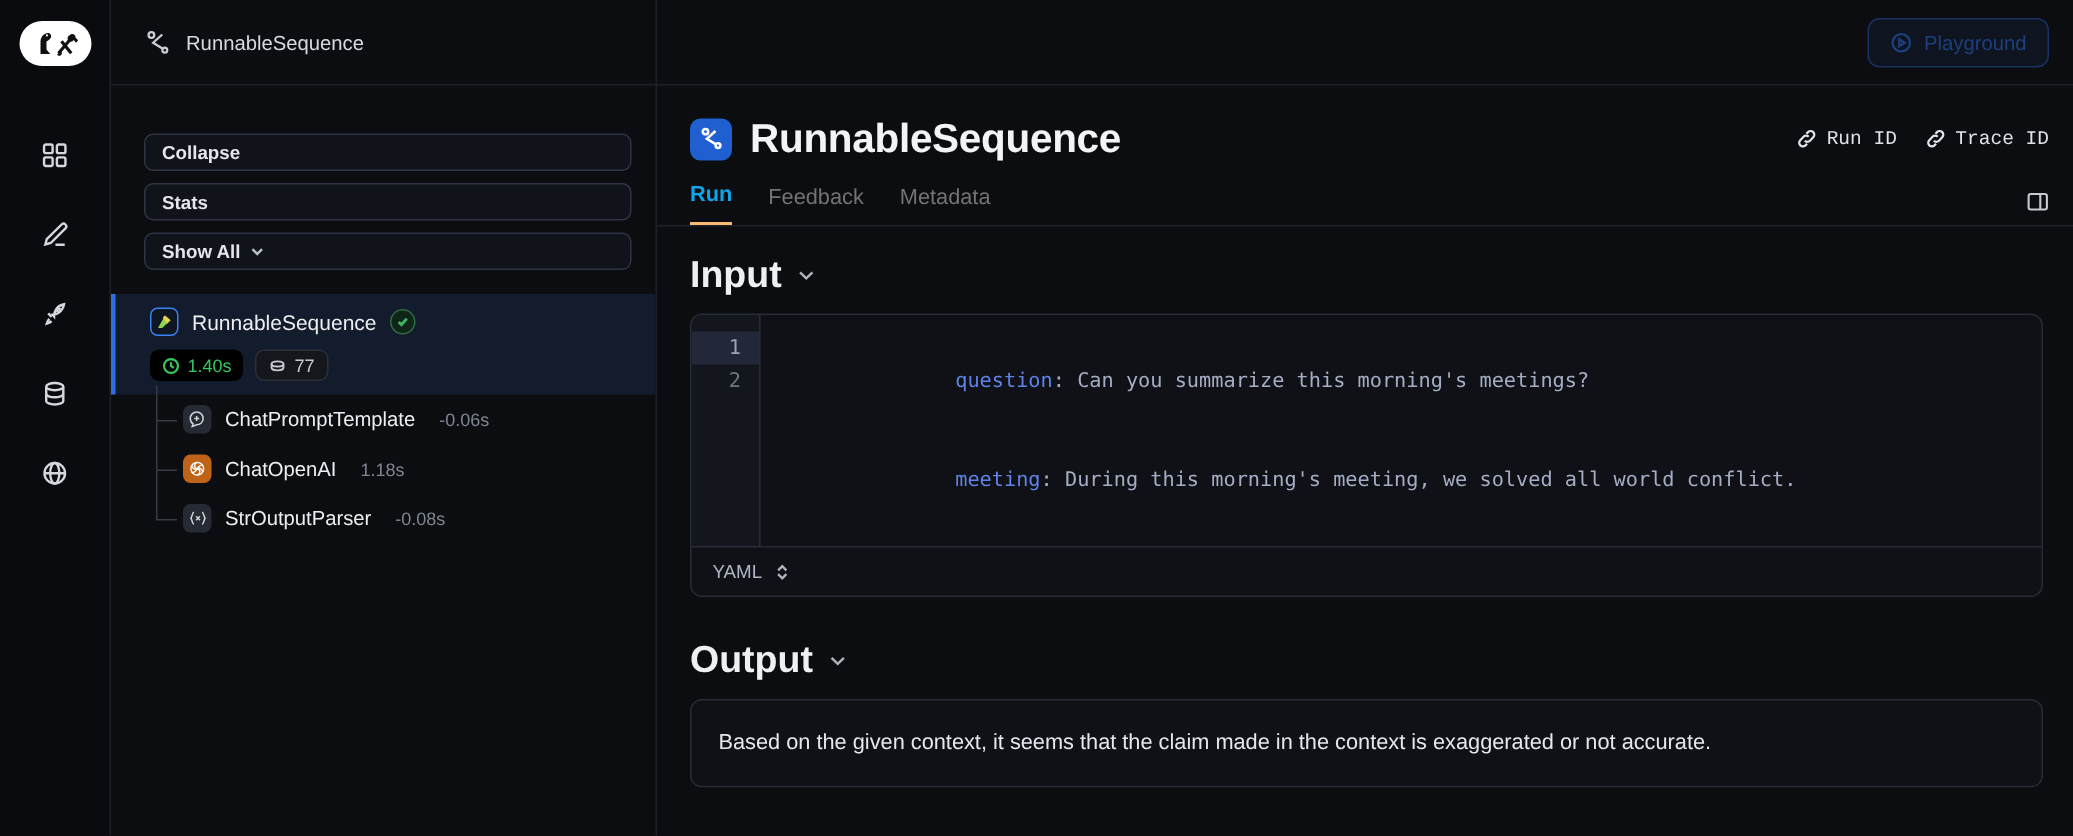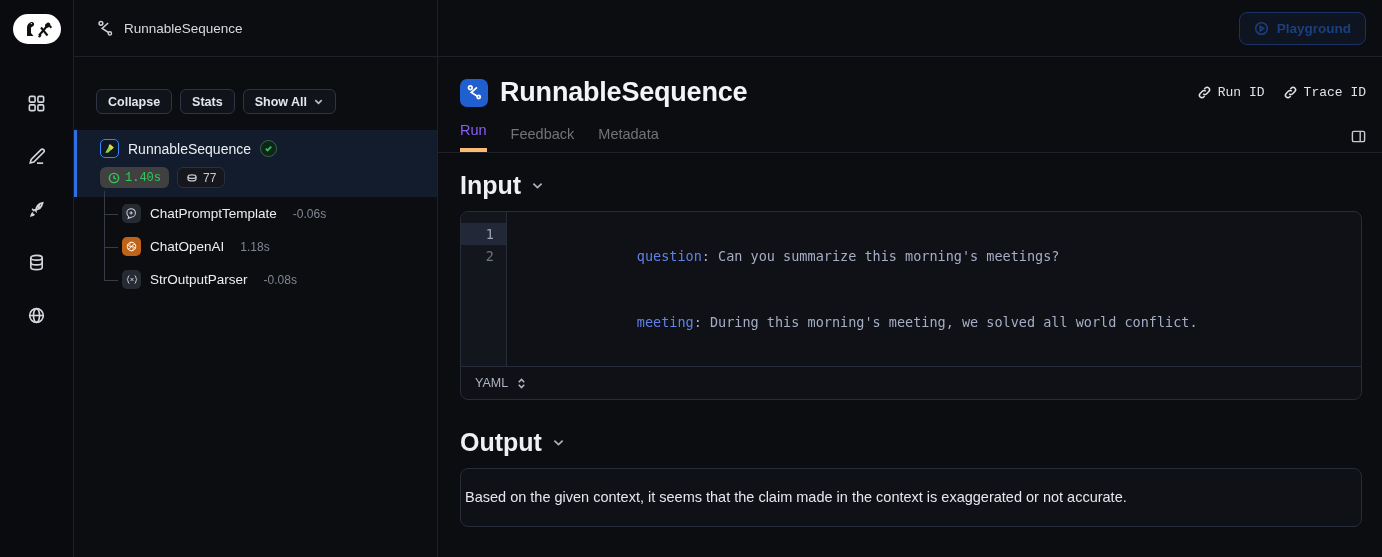--- a/index.html
+++ b/index.html
@@ -46,21 +46,21 @@
   .crumb-icon svg { stroke: #c9ccd3; fill: none; stroke-width: 1.6; }
   .crumb-text { font-size: 13.5px; color: #d7dae0; }
 
   .trace-head { padding: 18px 16px 0 22px; }
   .trace-title {
     font-size: 11.5px; letter-spacing: 0.09em; color: #9ba1ac;
     display: flex; align-items: center; justify-content: space-between;
   }
   .panel-ico { cursor: pointer; display: inline-flex; }
   .panel-ico svg { stroke: #c6c9d0; fill: none; stroke-width: 1.5; }
-  .trace-btns { display: flex; gap: 8px; margin-top: 14px; }
+  .trace-btns { display: flex; gap: 8px; margin-top: 14px; flex-direction: column; }
   .tbtn {
     height: 25px; padding: 0 11px; border-radius: 6px;
     border: 1px solid #2e3545; background: #101319;
     color: #e3e6ec; font-size: 12.5px; font-weight: 600;
     display: inline-flex; align-items: center; gap: 6px;
     cursor: pointer; font-family: "Liberation Sans", sans-serif;
   }
   .tbtn .chev { width: 11px; height: 11px; stroke: #b9bdc6; fill: none; stroke-width: 1.8; }
 
   .tree { margin-top: 16px; position: relative; }
@@ -91,21 +91,21 @@
     display: inline-flex; align-items: center; justify-content: center;
   }
   .ok-badge svg { stroke: #3fb95f; fill: none; stroke-width: 2; }
   .dur { font-size: 12px; color: #7f8693; margin-left: 7px; }
   .row-badges { display: flex; gap: 8px; margin-top: 9px; margin-left: 0px; }
   .badge {
     height: 21px; padding: 0 8px; border-radius: 6px;
     display: inline-flex; align-items: center; gap: 5px;
     font-size: 12px;
   }
-  .badge.time { background: #404040; color: #35c65e; font-family: Liberation Mono, monospace; }
+  .badge.time { background: #000000; color: #35c65e; }
   .badge.time svg { stroke: #35c65e; fill: none; stroke-width: 1.7; }
   .badge.tok { background: #15171d; border: 1px solid #2b3039; color: #c6cad2; }
   .badge.tok svg { stroke: #c6cad2; fill: none; stroke-width: 1.5; }
 
   .children { position: relative; padding-left: 26px; }
   .children::before {
     content: ""; position: absolute; left: 30px; top: -6px; bottom: 16px;
     width: 1px; background: #363b45;
   }
   .child {
@@ -116,21 +116,21 @@
     content: ""; position: absolute; left: 4px; top: 50%;
     width: 14px; height: 1px; background: #363b45;
   }
 
   
   .main { flex: 1; display: flex; flex-direction: column; background: #0c0d10; min-width: 0; }
   .main-top { height: 57px; border-bottom: 1px solid #1e2128; display: flex; align-items: center; justify-content: flex-end; padding-right: 16px; }
   .playground {
     height: 33px; padding: 0 14px; border-radius: 8px;
     border: 1px solid #1c3163; background: #0e1420; color: #1d3f7e;
-    font-size: 13.5px; font-weight: 700;
+    font-size: 13.5px; font-weight: 400;
     display: inline-flex; align-items: center; gap: 8px; cursor: pointer;
     font-family: "Liberation Sans", sans-serif;
     margin-left: 44px;
   }
   .playground svg { stroke: #1d3f7e; fill: none; stroke-width: 1.6; }
 
   .main-head { padding: 20px 16px 0 22px; }
   .mh-row { display: flex; align-items: center; }
   .mh-ico {
     width: 28px; height: 28px; border-radius: 7px; background: #1f5fd0;
@@ -138,21 +138,21 @@
     flex: 0 0 28px;
   }
   .mh-ico svg { stroke: #ffffff; fill: none; stroke-width: 1.8; }
   .mh-title { font-size: 27px; font-weight: 700; color: #f2f4f7; letter-spacing: -0.2px; }
   .mh-right { margin-left: auto; display: flex; gap: 18px; align-items: center; font-family: Liberation Mono, monospace; }
   .idlink { display: inline-flex; align-items: center; gap: 6px; font-size: 13px; color: #dfe2e8; cursor: pointer; }
   .idlink svg { stroke: #dfe2e8; fill: none; stroke-width: 1.6; }
 
   .tabs { display: flex; gap: 24px; margin-top: 14px; position: relative; align-items: flex-end; }
   .tab { font-size: 14.5px; color: #737373; padding-bottom: 10px; cursor: pointer; }
-  .tab.active { color: #8b5cf6; border-bottom: 4px solid #fdba74; font-weight: 400; }
+  .tab.active { color: #0ea5e9; border-bottom: 2px solid #fdba74; font-weight: 700; }
   .tabs-right { margin-left: auto; padding-bottom: 8px; cursor: pointer; display: inline-flex; }
   .tabs-right svg { stroke: #c6c9d0; fill: none; stroke-width: 1.5; }
   .tabs-rule { height: 1px; background: #1e2128; }
 
   .body { padding: 18px 20px 0 22px; overflow: hidden; }
   .sec-head { display: flex; align-items: center; gap: 9px; margin-bottom: 11px; }
   .sec-title { font-size: 25px; font-weight: 600; color: #eef0f4; }
   .sec-head svg { stroke: #aeb3bd; fill: none; stroke-width: 1.8; cursor: pointer; }
 
   .code-card { border: 1px solid #262c38; border-radius: 8px; background: #0f1116; overflow: hidden; }
@@ -163,21 +163,21 @@
   .code-lines { padding: 11px 0 11px 16px; flex: 1; min-width: 0; }
   .cl { line-height: 22px; white-space: pre; }
   .k { color: #5f82e8; }
   .v { color: #a5adc4; }
   .code-foot { border-top: 1px solid #262c38; padding: 9px 14px; display: flex; align-items: center; }
   .fmt { display: inline-flex; align-items: center; gap: 8px; font-size: 12.5px; color: #aeb4c2; cursor: pointer; }
   .fmt svg { stroke: #aeb4c2; fill: none; stroke-width: 1.7; }
 
   .out-card {
     border: 1px solid #262c38; border-radius: 8px; background: #0f1116;
-    padding: 18px 4px;
+    padding: 18px 18px;
   }
   .out-text { font-size: 14.5px; color: #e4e7ed; line-height: 1.45; }
   .sec-gap { height: 28px; }
 </style>
 </head>
 <body>
 
 <div class="app">
 
   <div class="rail">

